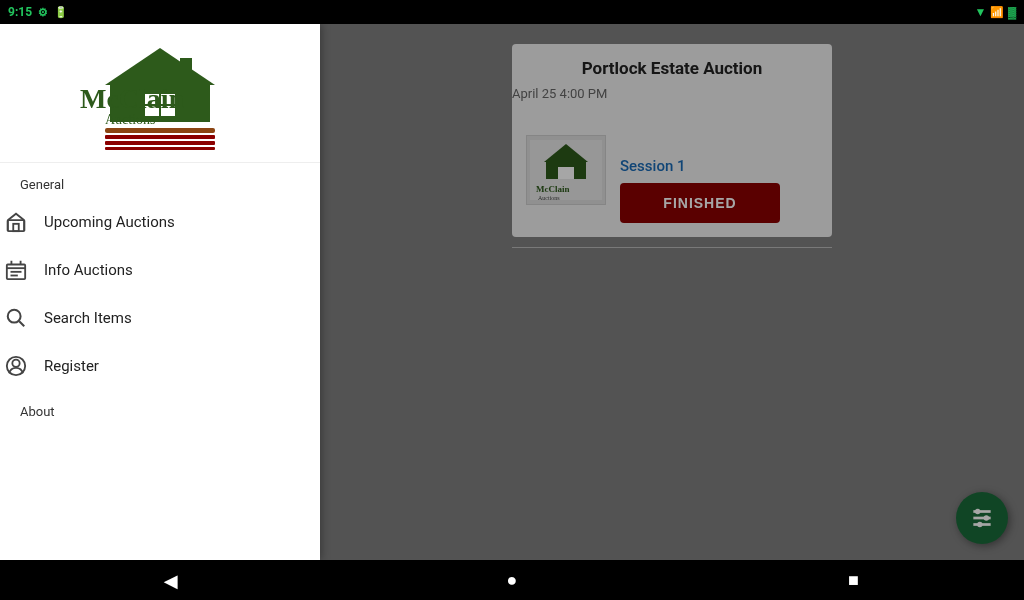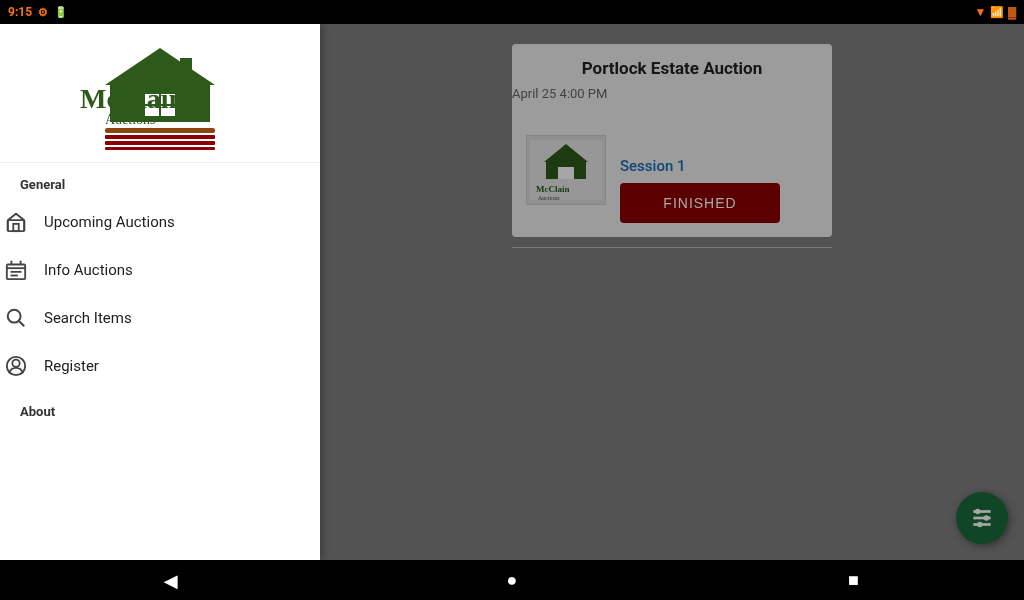--- a/index.html
+++ b/index.html
@@ -14,21 +14,21 @@
 
     
     .status-bar {
       width: 100%;
       height: 24px;
       background: #000;
       display: flex;
       align-items: center;
       justify-content: space-between;
       padding: 0 8px;
-      color: #f97316;
+      color: #22c55e;
       font-size: 12px;
       font-weight: bold;
       position: absolute;
       top: 0;
       left: 0;
       z-index: 100;
     }
     .status-bar-left { display: flex; align-items: center; gap: 6px; }
     .status-bar-right { display: flex; align-items: center; gap: 4px; }
 
@@ -86,21 +86,21 @@
     .logo-svg-container {
       display: flex;
       justify-content: center;
       align-items: center;
     }
 
     
     .section-header {
       padding: 14px 20px 6px;
       font-size: 13px;
-      font-weight: bold;
+      font-weight: normal;
       color: #333;
     }
 
     
     .menu-item {
       display: flex;
       align-items: center;
       padding: 12px 4px;
       cursor: pointer;
       gap: 16px;
@@ -178,21 +178,21 @@
       color: #1a6ab5;
       font-weight: 500;
     }
     .finished-btn {
       background: #8b0000;
       color: #fff;
       border: none;
       border-radius: 4px;
       padding: 12px 20px;
       font-size: 14px;
-      font-weight: normal;
+      font-weight: bold;
       letter-spacing: 1px;
       cursor: pointer;
       width: 160px;
       text-align: center;
     }
     .divider {
       width: 320px;
       height: 1px;
       background: #bbb;
       margin-top: 10px;

